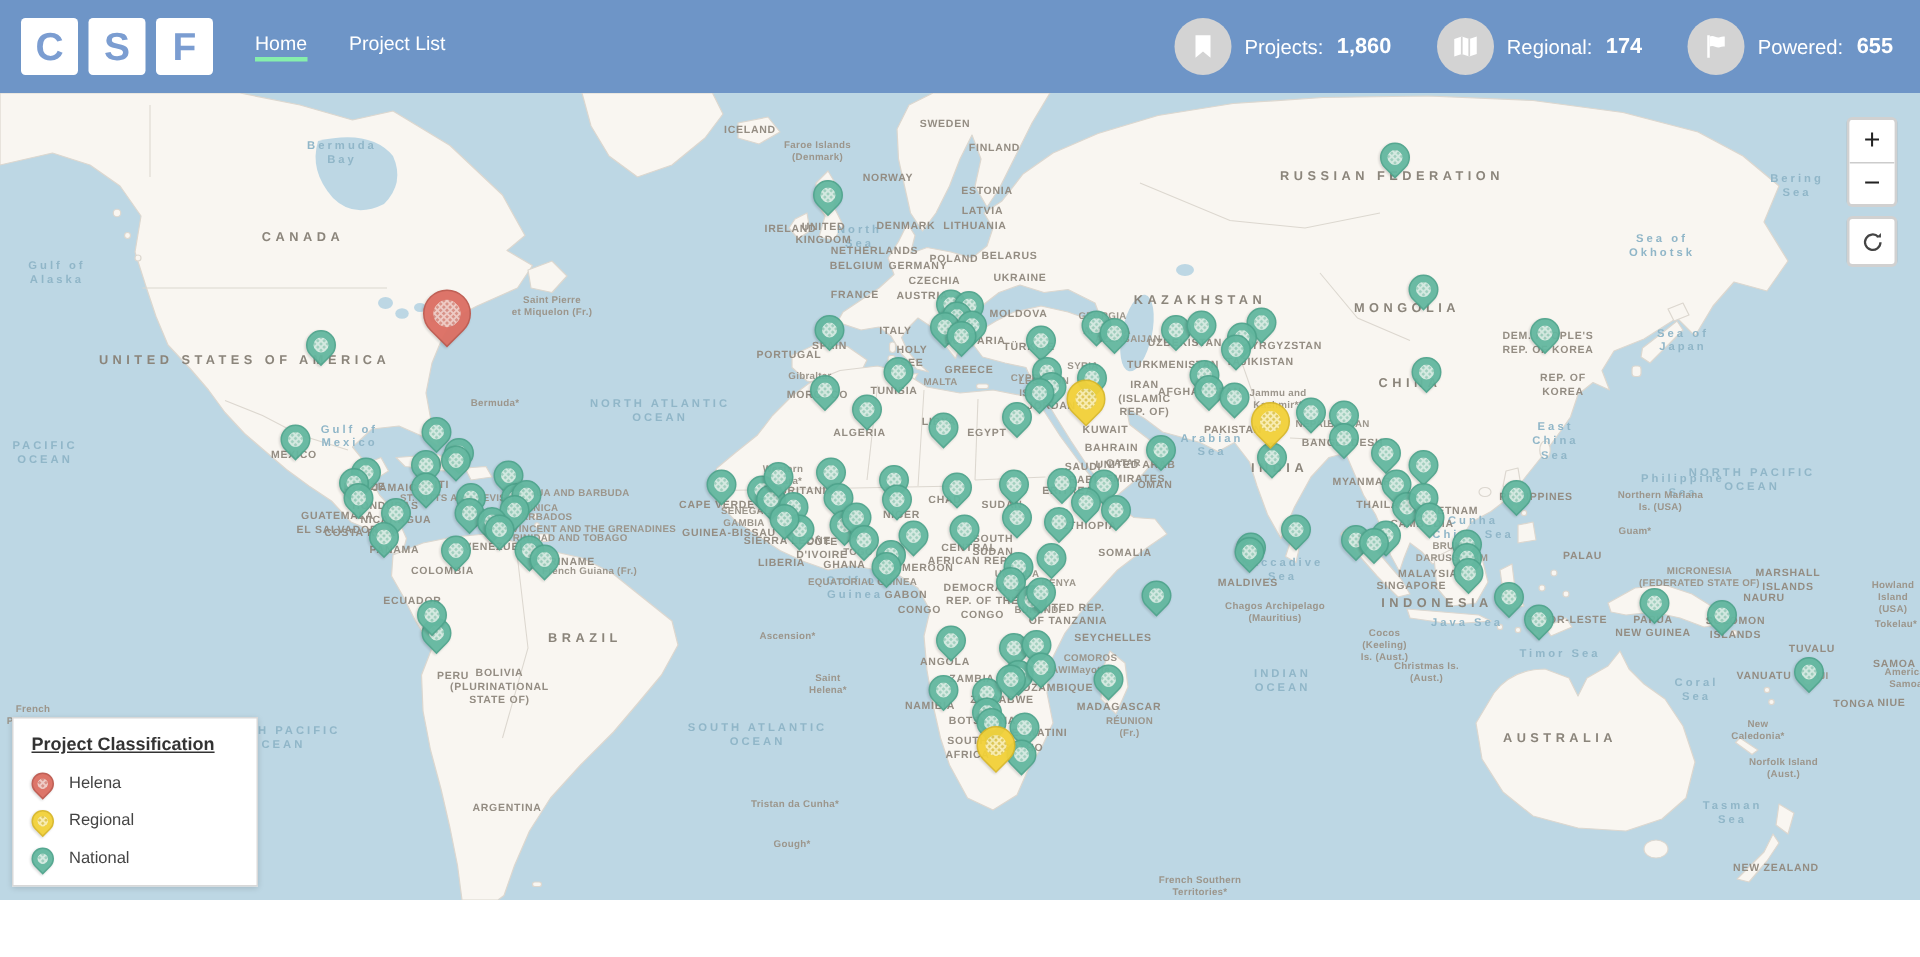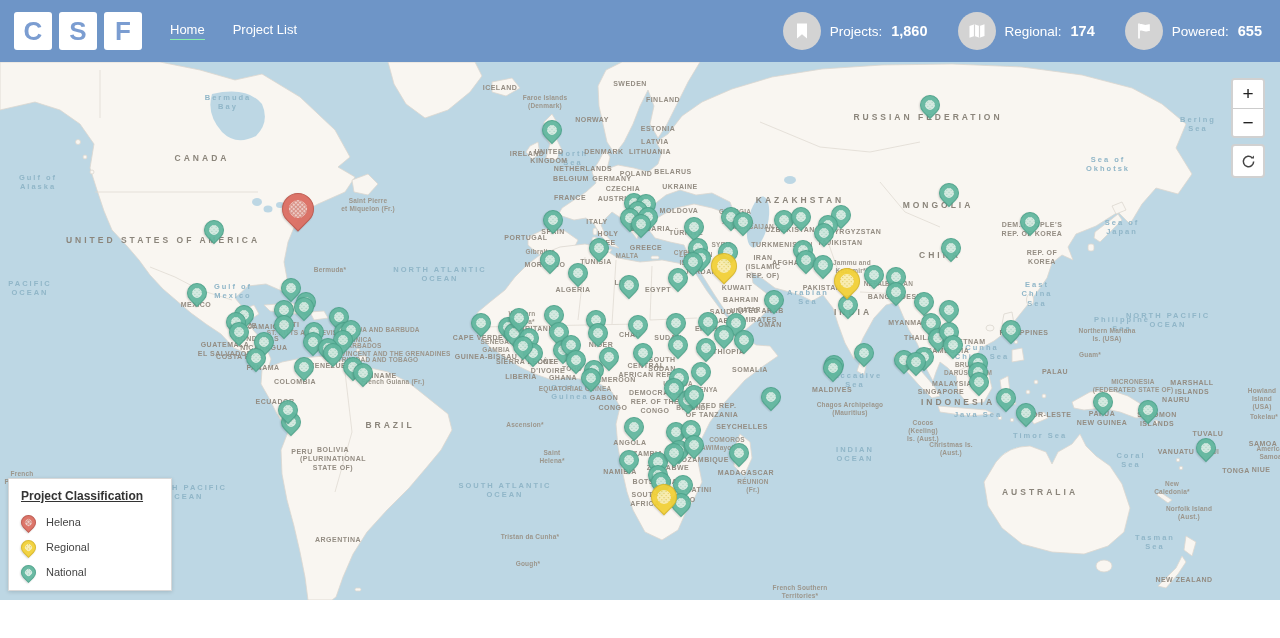--- a/index.html
+++ b/index.html
@@ -5,21 +5,21 @@
   html,body{margin:0;padding:0;background:#fff;font-family:"Liberation Sans",sans-serif;}
   .app{width:1280px;height:638px;position:relative;overflow:hidden;}
 
   
   .hdr{height:62px;background:#6e95c7;display:flex;align-items:center;position:relative;z-index:50;}
   .logo{display:flex;gap:7px;margin-left:14px;}
   .logo .box{width:38px;height:38px;background:#fff;border-radius:3px;display:flex;align-items:center;justify-content:center;
     font-size:26px;font-weight:bold;color:#7b9dd1;}
   .nav{display:flex;gap:28px;margin-left:28px;}
   .nav a{color:#fff;font-size:13px;text-decoration:none;cursor:pointer;}
-  .nav a.active{border-bottom:1px solid #86efac;padding-bottom:2px;}
+  .nav a.active{border-bottom:3px solid #86efac;padding-bottom:2px;}
   .stats{margin-left:auto;display:flex;align-items:center;gap:30px;margin-right:18px;}
   .stat{display:flex;align-items:center;gap:9px;color:#fff;font-size:13.5px;}
   .stat b{font-size:14.5px;}
   .sic{width:38px;height:38px;border-radius:50%;background:#d3d3d3;display:flex;align-items:center;justify-content:center;}
   .sic svg{display:block;}
 
   
   .map{position:relative;width:1280px;height:538px;background:#bdd7e4;overflow:hidden;}
   .map svg.world{position:absolute;left:0;top:0;}
   .lyr{position:absolute;left:0;top:0;width:100%;height:100%;}
@@ -237,21 +237,21 @@
         <span class="lb wa" style="left: 228px; top: 40px;">Bermuda
 Bay</span>
         <span class="lb big" style="left: 202px; top: 96px;">CANADA</span>
         <span class="lb big" style="left: 163px; top: 178px;">UNITED STATES OF AMERICA</span>
         <span class="lb co" style="left: 196px; top: 243px;">MEXICO</span>
         <span class="lb wa" style="left: 233px; top: 229px;">Gulf of
 Mexico</span>
         <span class="lb sm" style="left: 330px; top: 208px;">Bermuda*</span>
         <span class="lb sm" style="left: 368px; top: 143px;">Saint Pierre
 et Miquelon (Fr.)</span>
-        <span class="lb wa" style="left: 30px; top: 226px;">PACIFIC
+        <span class="lb wa" style="left: 30px; top: 240px;">PACIFIC
 OCEAN</span>
         <span class="lb wa" style="left: 440px; top: 212px;">NORTH ATLANTIC
 OCEAN</span>
         <span class="lb wa" style="left: 505px; top: 428px;">SOUTH ATLANTIC
 OCEAN</span>
         <span class="lb wa" style="left: 185px; top: 430px;">SOUTH PACIFIC
 OCEAN</span>
         <span class="lb wa" style="left: 1168px; top: 258px;">NORTH PACIFIC
 OCEAN</span>
         <span class="lb wa" style="left: 855px; top: 392px;">INDIAN

